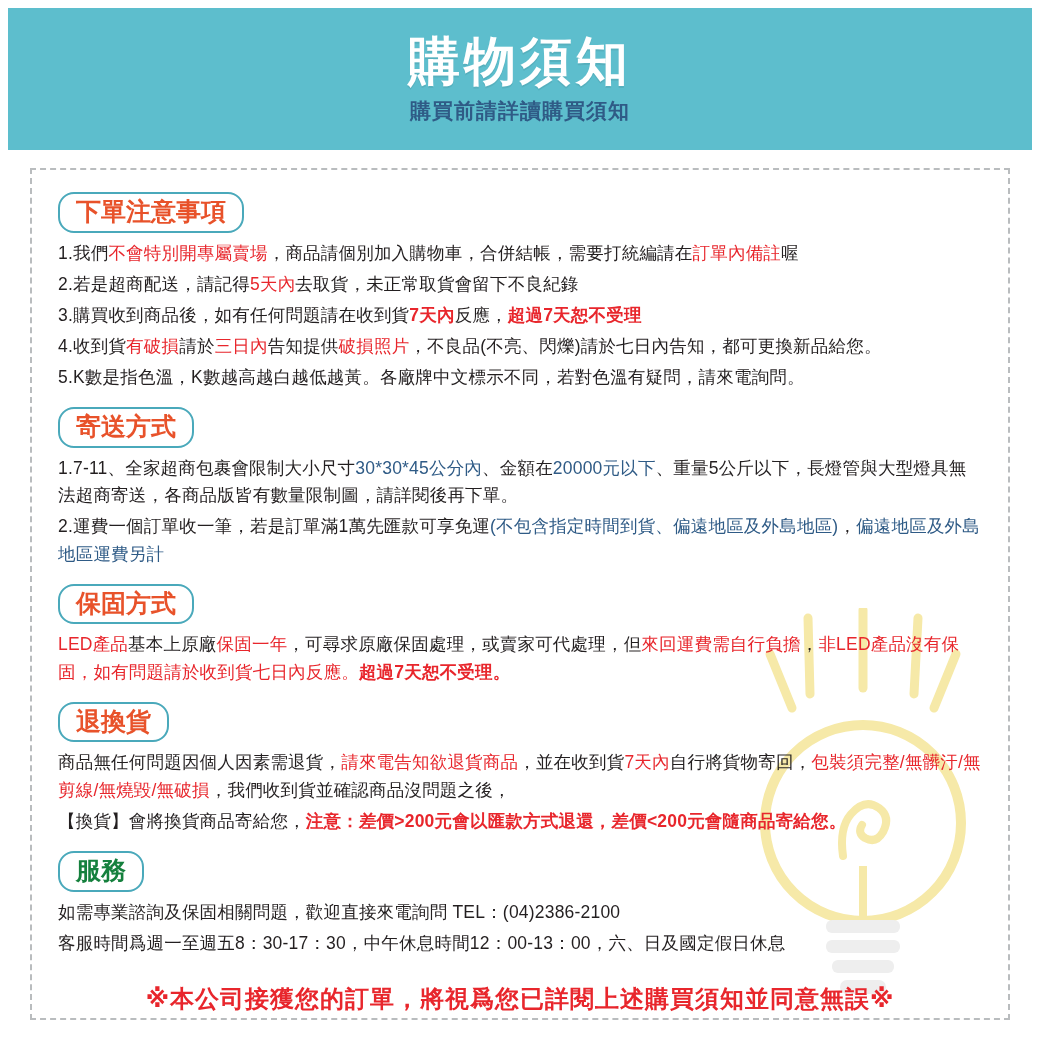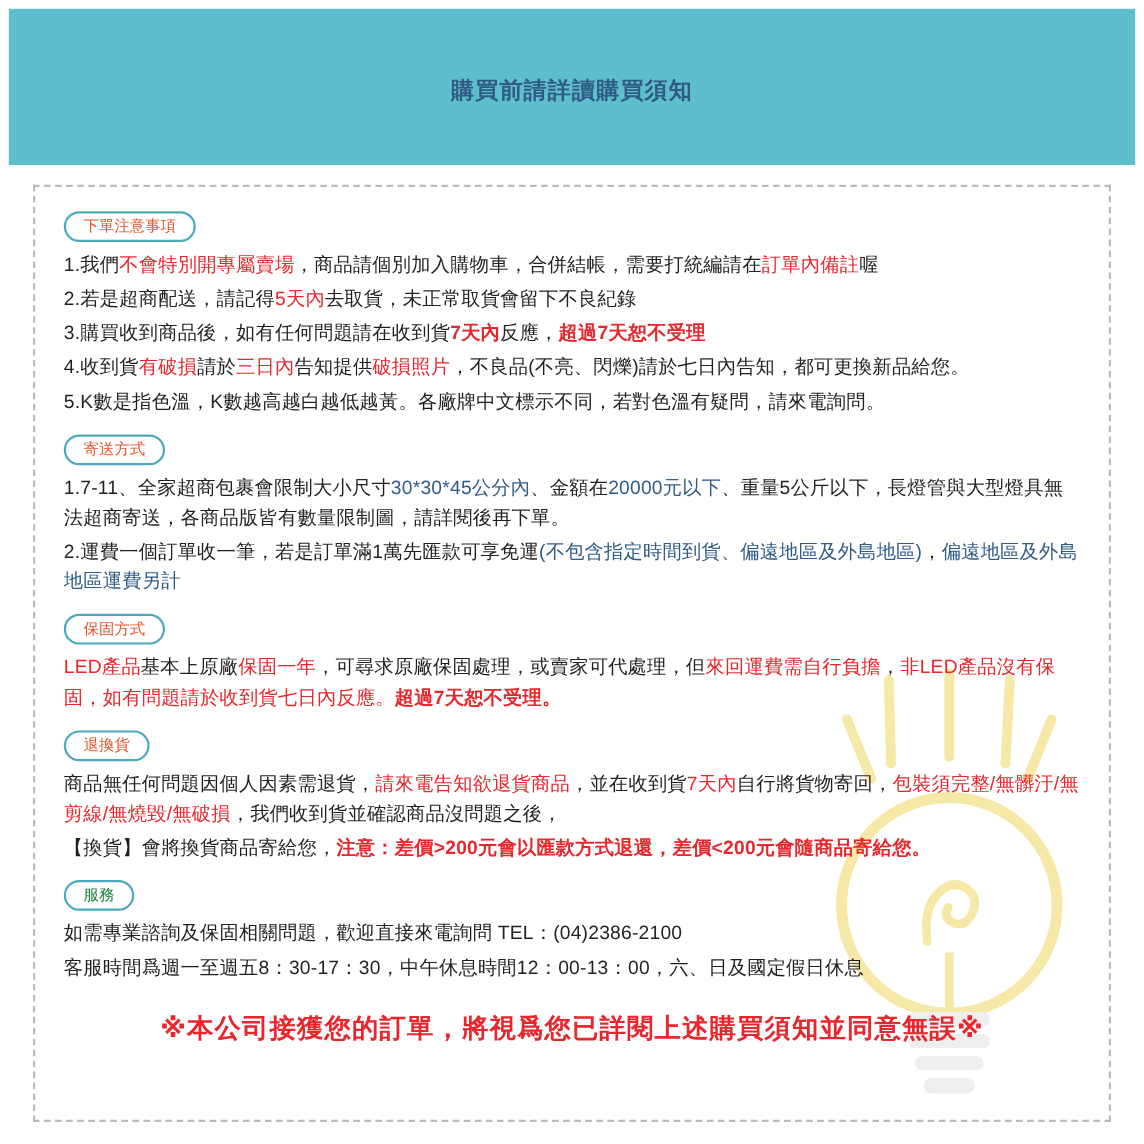--- a/index.html
+++ b/index.html
@@ -82,22 +82,22 @@
     z-index: 2;
   }
 
   
   .pill {
     display: inline-block;
     border: 2px solid #4aa9bb;
     border-radius: 16px;
     background: #ffffff;
     color: #e8522a;
-    font-weight: normal;
-    font-size: 14px;
+    font-weight: bold;
+    font-size: 25px;
     padding: 3px 16px 5px 16px;
     line-height: 1.15;
     margin-bottom: 7px;
   }
   .pill.blue { color: #15803d; }
 
   .sec { margin-bottom: 16px; }
 
   p.line {
     margin: 0 0 4px 0;
@@ -118,20 +118,21 @@
     color: #e8262c;
     letter-spacing: 1px;
   }
 </style>
 </head>
 <body>
 
 <div class="page">
 
   <div class="header">
+    <div class="header-title">購物須知</div>
     <div class="header-sub">購買前請詳讀購買須知</div>
   </div>
 
   <div class="content">
 
     <svg class="bulb" viewBox="0 0 230 400" aria-hidden="true">
       <g fill="none" stroke="#f6e9a8" stroke-width="9" stroke-linecap="round">
         <path d="M60 10 L62 86"></path>
         <path d="M115 2 L115 80"></path>
         <path d="M170 10 L166 86"></path>

